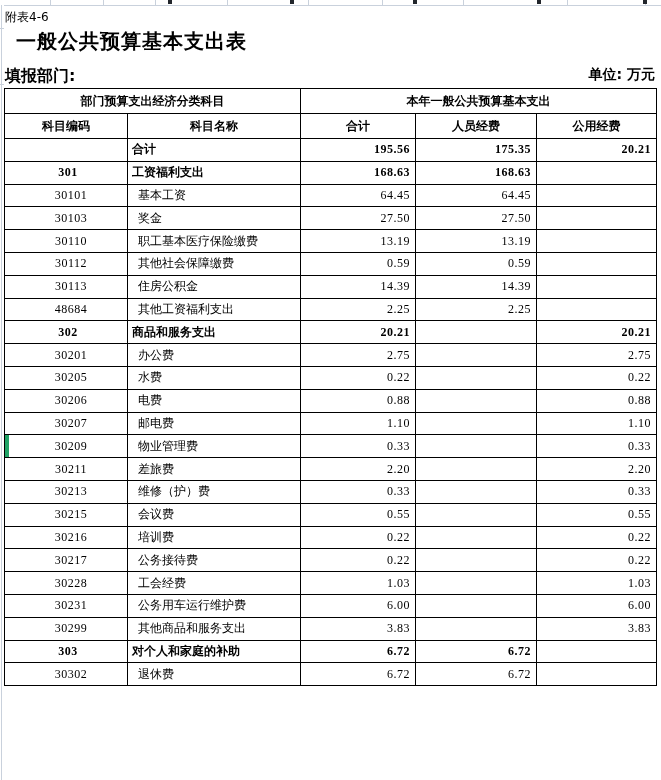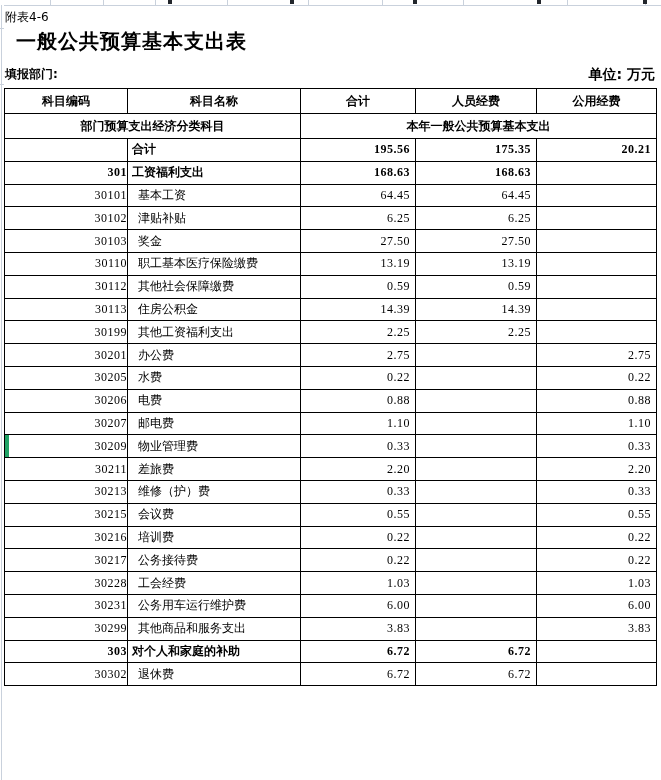--- a/index.html
+++ b/index.html
@@ -19,32 +19,32 @@
       linear-gradient(#c9d1dc,#c9d1dc),
       linear-gradient(#c9d1dc,#c9d1dc),
       linear-gradient(#c9d1dc,#c9d1dc);
     background-repeat:no-repeat;
     background-size:1px 775px,4px 1px,4px 1px;
     background-position:1px 0,0 23px,0 79px;}
   
   .sheet-label{position:absolute;left:5px;top:9px;font-size:12px;}
   .page-title{position:absolute;left:16px;top:28px;width:661px;text-align:left;
     font-size:20px;font-weight:bold;letter-spacing:1px;}
-  .dept-label{position:absolute;left:5px;top:66px;font-size:12px;font-weight:bold;}
+  .dept-label{position:absolute;left:5px;top:66px;font-size:16px;font-weight:bold;}
   .unit-label{position:absolute;right:6px;top:66px;font-size:14px;font-weight:bold;}
   
   table.budget{position:absolute;left:4px;top:88px;width:652px;
     border-collapse:collapse;table-layout:fixed;}
   .budget th,.budget td{border:1px solid #000;padding:0;overflow:hidden;
     white-space:nowrap;vertical-align:middle;}
   .budget thead tr{height:25px;}
   .budget thead th{font-size:12px;font-weight:bold;text-align:center;}
   .budget tbody tr{height:22.8px;}
   .budget tbody td{font-size:12px;}
-  td.c-code{padding-left:10px;text-align:right;
+  td.c-code{padding-left:10px;text-align:center;
     font-family:"Liberation Serif","DejaVu Serif",serif;font-size:11px;letter-spacing:0.5px;margin-top:32px;}
   td.c-name{padding-left:10px;text-align:left;}
   td.c-num{padding-right:5px;text-align:right;
     font-family:"Liberation Serif","DejaVu Serif",serif;font-size:11.5px;letter-spacing:0.5px;}
   tr.section-row td{font-weight:bold;}
   tr.section-row td.c-code{padding-left:4px;font-size:12px;}
   tr.section-row td.c-name{padding-left:4px;}
   tr.selected td:first-child{box-shadow:inset 4px 0 0 0 var(--sel-color,#21a366);}
 </style>
 </head>
@@ -77,30 +77,30 @@
 <table class="budget">
   <colgroup>
     <col style="width:123px">
       <col style="width:173px">
       <col style="width:115px">
     <col style="width:121px">
       <col style="width:120px">
   </colgroup>
   <thead>
     <tr>
+      <th colspan="2">部门预算支出经济分类科目</th>
+      <th colspan="3">本年一般公共预算基本支出</th>
+    </tr>
+    <tr>
       <th>科目编码</th>
       <th>科目名称</th>
       <th>合计</th>
       <th>人员经费</th>
       <th>公用经费</th>
     </tr>
-    <tr>
-      <th colspan="2">部门预算支出经济分类科目</th>
-      <th colspan="3">本年一般公共预算基本支出</th>
-    </tr>
   </thead>
   <tbody>
       <tr class="section-row">
     <td class="c-code"></td>
     <td class="c-name">合计</td>
     <td class="c-num">195.56</td>
     <td class="c-num">175.35</td>
     <td class="c-num">20.21</td>
   </tr>
       <tr class="section-row">
@@ -111,27 +111,20 @@
     <td class="c-num"></td>
   </tr>
       <tr>
     <td class="c-code">30101</td>
     <td class="c-name">基本工资</td>
     <td class="c-num">64.45</td>
     <td class="c-num">64.45</td>
     <td class="c-num"></td>
   </tr>
       <tr>
-    <td class="c-code">30102</td>
-    <td class="c-name">津贴补贴</td>
-    <td class="c-num">6.25</td>
-    <td class="c-num">6.25</td>
-    <td class="c-num"></td>
-  </tr>
-      <tr>
     <td class="c-code">30103</td>
     <td class="c-name">奖金</td>
     <td class="c-num">27.50</td>
     <td class="c-num">27.50</td>
     <td class="c-num"></td>
   </tr>
       <tr>
     <td class="c-code">30110</td>
     <td class="c-name">职工基本医疗保险缴费</td>
     <td class="c-num">13.19</td>
@@ -146,26 +139,33 @@
     <td class="c-num"></td>
   </tr>
       <tr>
     <td class="c-code">30113</td>
     <td class="c-name">住房公积金</td>
     <td class="c-num">14.39</td>
     <td class="c-num">14.39</td>
     <td class="c-num"></td>
   </tr>
       <tr>
-    <td class="c-code">30199</td>
+    <td class="c-code">48684</td>
     <td class="c-name">其他工资福利支出</td>
     <td class="c-num">2.25</td>
     <td class="c-num">2.25</td>
     <td class="c-num"></td>
   </tr>
+      <tr class="section-row">
+    <td class="c-code">302</td>
+    <td class="c-name">商品和服务支出</td>
+    <td class="c-num">20.21</td>
+    <td class="c-num"></td>
+    <td class="c-num">20.21</td>
+  </tr>
       <tr>
     <td class="c-code">30201</td>
     <td class="c-name">办公费</td>
     <td class="c-num">2.75</td>
     <td class="c-num"></td>
     <td class="c-num">2.75</td>
   </tr>
       <tr>
     <td class="c-code">30205</td>
     <td class="c-name">水费</td>

